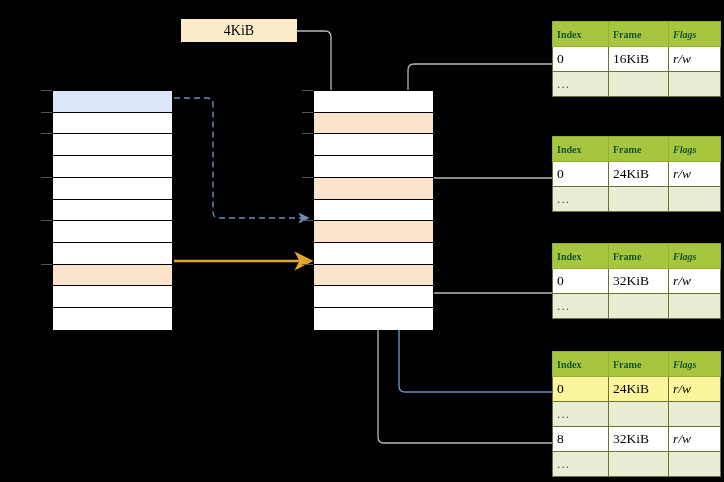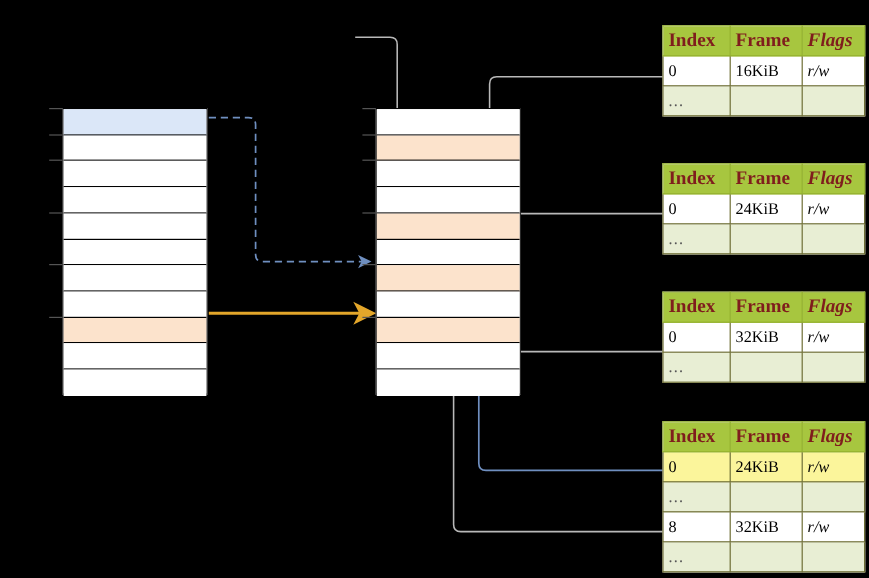--- a/index.html
+++ b/index.html
@@ -25,22 +25,22 @@
 
   .tick{position:absolute;height:1px;background:#555;width:11px;}
 
   
   .ftable{position:absolute;border-collapse:collapse;
           font-size:13.5px;color:#000;background:#fff;
           border:1px solid #9ab93a;}
   .ftable td,.ftable th{border:1px solid #6f6f36;padding:1px 4px;
           text-align:left;vertical-align:middle;height:25px;box-sizing:border-box;
           font-weight:normal;white-space:nowrap;}
-  .ftable th{background:#a7c63f;color:#7f1d1d;font-weight:bold;
-          border-color:#93b02f;font-size:16px;}
+  .ftable th{background:#a7c63f;color:#14532d;font-weight:bold;
+          border-color:#93b02f;font-size:10px;}
   .ftable td.ell{background:#e8eed4;color:#555;letter-spacing:1px;}
   .ftable td.hl{background:#fbf59b;}
   .c-idx{width:56px;}
   .c-frm{width:60px;}
   .c-flg{width:52px;font-style:italic;}
 </style>
 </head>
 <body>
 
 <div class="stage">
@@ -71,20 +71,21 @@
       <path d="M553,443 L384,443 Q378,443 378,437 L378,272" marker-end="url(#ahGray)"></path>
     </g>
 
     <path d="M553,392 L405,392 Q399,392 399,386 L399,222" fill="none" stroke="#6f8fc0" stroke-width="1.4" marker-end="url(#ahBlue)"></path>
 
     <path d="M174,98 L207,98 Q213,98 213,104 L213,212 Q213,218 219,218 L304,218" fill="none" stroke="#6f8fc0" stroke-width="1.4" stroke-dasharray="6,4" marker-end="url(#ahBlue)"></path>
 
     <path d="M174,261 L304,261" fill="none" stroke="#e3a62a" stroke-width="2.4" marker-end="url(#ahOrange)"></path>
   </svg>
 
+  <div class="sizebox" style="left:181px;top:19px;width:116px;height:23px;">4KiB</div>
 
   <div class="memcol" id="leftcol" style="left:52px;top:90px;width:121px;height:239px;">
       <div class="memrow blue" style="height: 21.7273px;"></div>
       <div class="memrow" style="height: 21.7273px;"></div>
       <div class="memrow" style="height: 21.7273px;"></div>
       <div class="memrow" style="height: 21.7273px;"></div>
       <div class="memrow" style="height: 21.7273px;"></div>
       <div class="memrow" style="height: 21.7273px;"></div>
       <div class="memrow" style="height: 21.7273px;"></div>
       <div class="memrow" style="height: 21.7273px;"></div>

